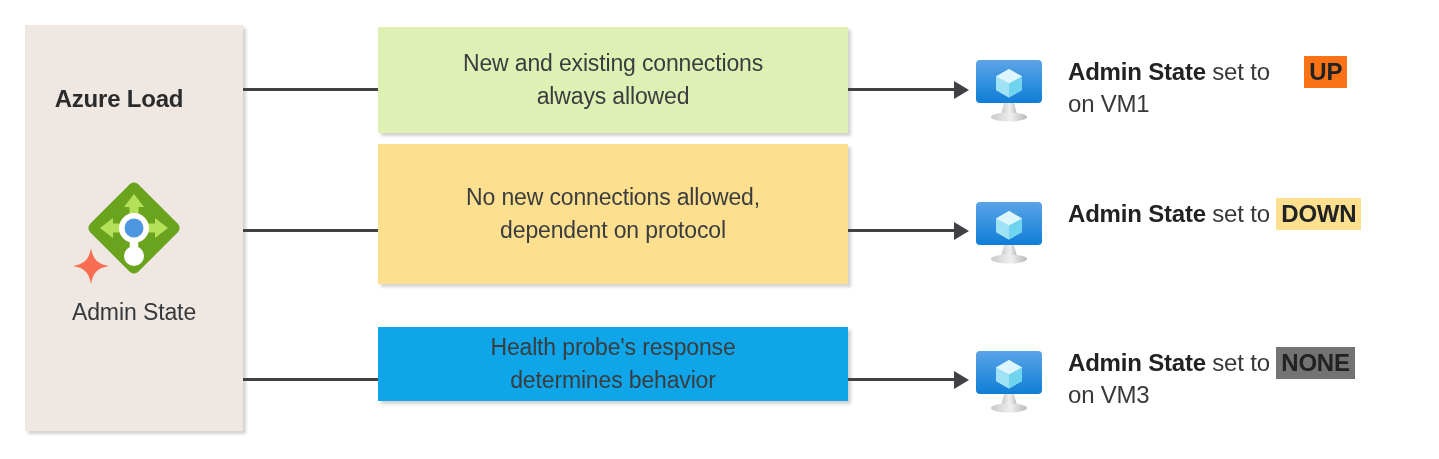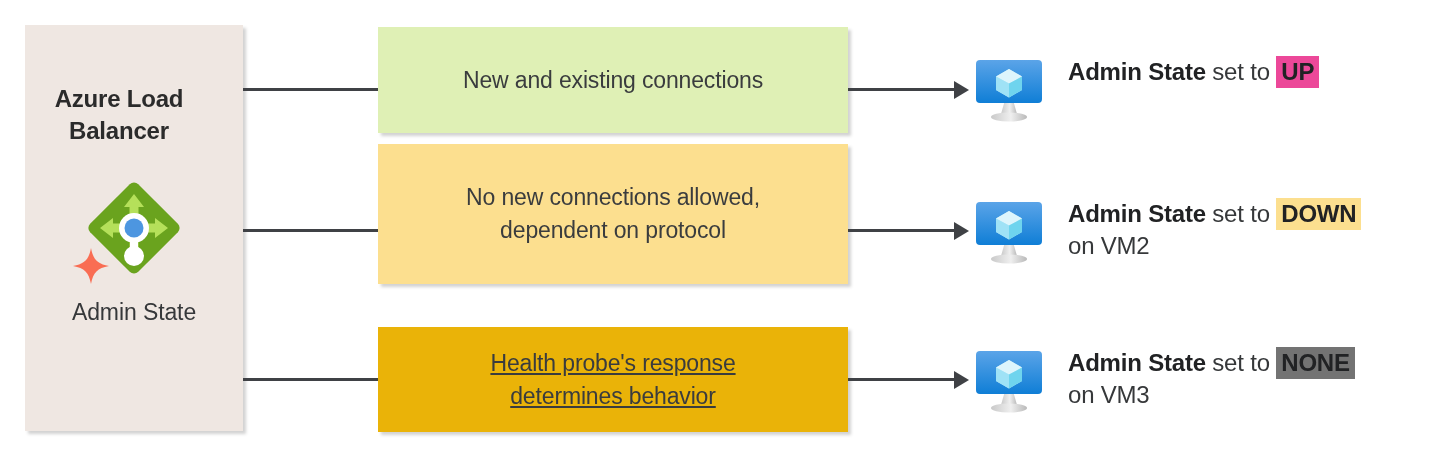--- a/index.html
+++ b/index.html
@@ -71,21 +71,21 @@
     text-align: center;
     color: #3a3c3e;
     font-size: 23px;
     line-height: 1.42;
     letter-spacing: -0.15px;
     padding: 0 14px;
     box-sizing: border-box;
   }
   .desc-green { top: 27px;  height: 106px; background: #dff0b5; }
   .desc-amber { top: 144px; height: 140px; background: #fcdf8f; }
-  .desc-blue  { top: 327px; height: 105px; background: #eab308; text-decoration: underline; }
+  .desc-blue  { top: 327px; height: 74px; background: #0ea5e9; }
 
   
   .conn {
     position: absolute;
     height: 3px;
     background: #3f4145;
   }
   .conn-left  { left: 243px; width: 135px; }
   .conn-right { left: 848px; width: 108px; }
   .conn-l1 { top: 88px; }
@@ -130,34 +130,33 @@
     letter-spacing: -0.2px;
     padding-top: 4px;
     white-space: nowrap;
   }
   .vm-text .b { font-weight: bold; color: #212224; }
   .vm-hl {
     font-weight: bold;
     color: #212224;
     padding: 2px 5px 3px 5px;
   }
-  .hl-up   { background: #ec4899; }
+  .hl-up   { background: #f97316; margin-left: 28px; }
   .hl-down { background: #fcdf8f; }
   .hl-none { background: #737373; }
 </style>
 </head>
 <body>
 
 <div id="canvas">
 
   <div class="lb-panel">
 
     <div class="lb-title">
       <div>Azure Load</div>
-      <div>Balancer</div>
     </div>
 
     <div class="lb-icon-wrap">
       <svg width="218" height="110" viewBox="0 0 218 110" xmlns="http://www.w3.org/2000/svg">
 
         <g transform="translate(109,48) rotate(45)">
           <rect x="-34" y="-34" width="68" height="68" rx="6" ry="6" fill="#6aa31e"></rect>
         </g>
 
         <g fill="#b5e05a">
@@ -185,20 +184,21 @@
     <div class="lb-sublabel">Admin State</div>
   </div>
 
   <div class="conn conn-left conn-l1"></div>
   <div class="conn conn-left conn-l2"></div>
   <div class="conn conn-left conn-l3"></div>
 
   <div class="desc-box desc-green">
     <div>
       <div>New and existing connections</div>
+      <div>always allowed</div>
     </div>
   </div>
 
   <div class="desc-box desc-amber">
     <div>
       <div>No new connections allowed,</div>
       <div>dependent on protocol</div>
     </div>
   </div>
 
@@ -236,20 +236,21 @@
         <g>
           <polygon points="37,17 50,24.5 50,38 37,45.5 24,38 24,24.5" fill="#b9e9f7"></polygon>
           <polygon points="37,17 50,24.5 37,31.5 24,24.5" fill="#ddf5fc"></polygon>
           <polygon points="37,31.5 50,24.5 50,38 37,45.5" fill="#6fd4ee"></polygon>
           <polygon points="37,31.5 37,45.5 24,38 24,24.5" fill="#9fe2f6"></polygon>
         </g>
       </svg>
     </div>
     <div class="vm-text">
       <div><span class="b">Admin State</span><span> set to </span><span class="vm-hl hl-up">UP</span></div>
+      <div>on VM1</div>
     </div>
   </div>
 
   <div class="vm-row vm-r2">
     <div class="vm-icon">
       <svg width="74" height="74" viewBox="0 0 74 74" xmlns="http://www.w3.org/2000/svg">
         <defs>
           <linearGradient id="mon2" x1="0" y1="0" x2="0" y2="1">
             <stop offset="0%" stop-color="#5ba4e8"></stop>
               <stop offset="100%" stop-color="#0f7ed6"></stop>
@@ -266,21 +267,20 @@
         <g>
           <polygon points="37,17 50,24.5 50,38 37,45.5 24,38 24,24.5" fill="#b9e9f7"></polygon>
           <polygon points="37,17 50,24.5 37,31.5 24,24.5" fill="#ddf5fc"></polygon>
           <polygon points="37,31.5 50,24.5 50,38 37,45.5" fill="#6fd4ee"></polygon>
           <polygon points="37,31.5 37,45.5 24,38 24,24.5" fill="#9fe2f6"></polygon>
         </g>
       </svg>
     </div>
     <div class="vm-text">
       <div><span class="b">Admin State</span><span> set to </span><span class="vm-hl hl-down">DOWN</span></div>
-      <div>on VM2</div>
     </div>
   </div>
 
   <div class="vm-row vm-r3">
     <div class="vm-icon">
       <svg width="74" height="74" viewBox="0 0 74 74" xmlns="http://www.w3.org/2000/svg">
         <defs>
           <linearGradient id="mon3" x1="0" y1="0" x2="0" y2="1">
             <stop offset="0%" stop-color="#5ba4e8"></stop>
               <stop offset="100%" stop-color="#0f7ed6"></stop>

